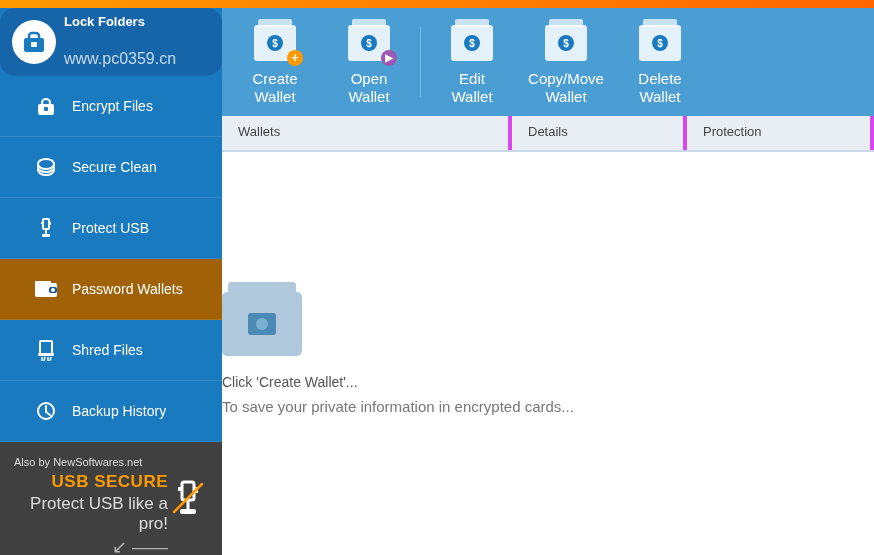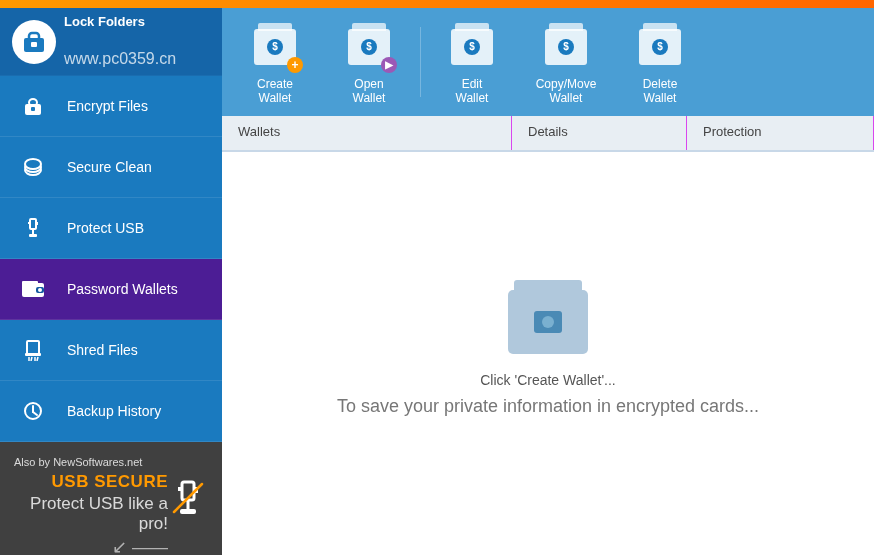--- a/index.html
+++ b/index.html
@@ -27,20 +27,21 @@
       flex-shrink: 0;
     }
 
     .sidebar-logo {
       height: 68px;
       background: #1565a8;
       display: flex;
       align-items: center;
       padding: 8px 12px;
       border-bottom: 1px solid #1a6db0;
+      border-radius: 15px;
     }
 
     .logo-circle {
       width: 44px;
       height: 44px;
       background: white;
       border-radius: 50%;
       display: flex;
       align-items: center;
       justify-content: center;
@@ -59,30 +60,29 @@
 
     .logo-text .logo-main {
       font-weight: bold;
       font-size: 13px;
       color: #fff;
     }
 
     .sidebar-item {
       display: flex;
       align-items: center;
-      padding: 16px 19px;
+      padding: 16px 32px;
       color: white;
       cursor: pointer;
       border-bottom: 1px solid rgba(255,255,255,0.1);
       transition: background 0.15s;
-      gap: 8px;
     }
 
     .sidebar-item.active {
-      background: #4c1d95;
+      background: #a16207;
     }
 
     .sidebar-item .item-icon {
       width: 28px;
       height: 28px;
       margin-right: 12px;
       flex-shrink: 0;
       display: flex;
       align-items: center;
       justify-content: center;
@@ -171,21 +171,21 @@
       position: relative;
       width: 48px;
       height: 48px;
       display: flex;
       align-items: center;
       justify-content: center;
       margin-bottom: 6px;
     }
 
     .toolbar-btn .btn-label {
-      font-size: 12px;
+      font-size: 15px;
       text-align: center;
       color: white;
       line-height: 1.2;
     }
 
     
     .wallet-icon {
       width: 42px;
       height: 36px;
       background: rgba(255,255,255,0.85);
@@ -259,33 +259,32 @@
       background: #e8eef3;
       border-bottom: 2px solid #c8d8e8;
       height: 36px;
     }
 
     .col-header {
       padding: 8px 16px;
       font-size: 13px;
       color: #444;
       font-weight: 500;
-      border-right: 1px solid #d946ef;
+      border-right: 4px solid #d946ef;
     }
 
     .col-header:first-child { width: 290px; }
     .col-header:nth-child(2) { width: 175px; }
     .col-header:nth-child(3) { flex: 1; }
 
     
     .content-area {
       flex: 1;
       display: flex;
       flex-direction: column;
-      align-items: center;
       justify-content: center;
       background: white;
     }
 
     .empty-wallet-icon {
       width: 80px;
       height: 64px;
       background: #b0c8dc;
       border-radius: 5px;
       position: relative;
@@ -324,21 +323,21 @@
       border-radius: 50%;
     }
 
     .empty-title {
       font-size: 14px;
       color: #555;
       margin-bottom: 8px;
     }
 
     .empty-subtitle {
-      font-size: 18px;
+      font-size: 15px;
       color: #777;
     }
 
     .toolbar-divider {
       width: 1px;
       height: 70px;
       background: rgba(255,255,255,0.25);
       margin: 0 2px;
     }
   </style>

